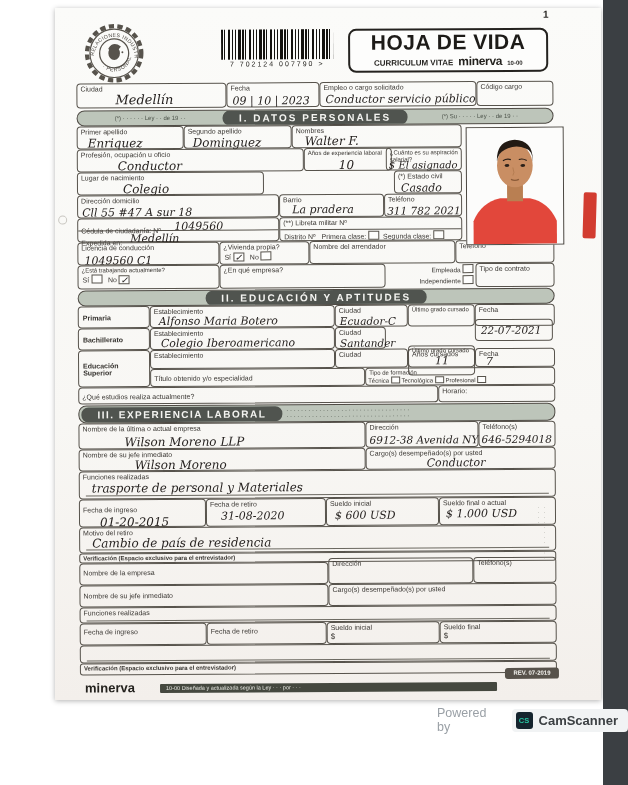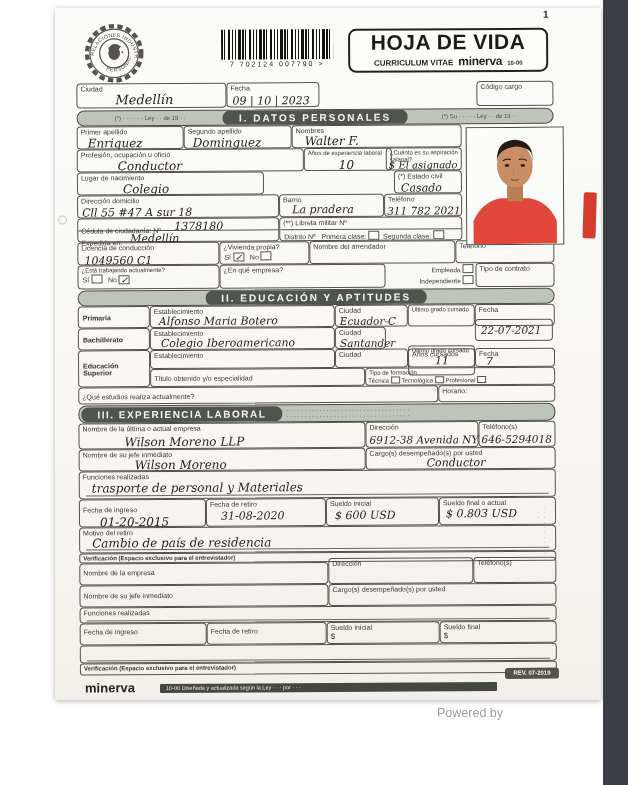--- a/index.html
+++ b/index.html
@@ -94,20 +94,24 @@
       </div>
 
       <div class="cell" style="left:23px;top:74px;width:150px;height:25px">
         <span class="lbl">Ciudad</span>
         <span class="hw" style="left:38px;top:8px;font-size:13px">Medellín</span>
       </div>
       <div class="cell" style="left:173px;top:74px;width:93px;height:25px">
         <span class="lbl">Fecha</span>
         <span class="hw" style="left:5px;top:11px;font-size:11px">09 | 10 | 2023</span>
       </div>
+      <div class="cell" style="left:266px;top:74px;width:157px;height:25px">
+        <span class="lbl">Empleo o cargo solicitado</span>
+        <span class="hw" style="left:5px;top:10px;font-size:11px">Conductor servicio público</span>
+      </div>
       <div class="cell" style="left:423px;top:74px;width:77px;height:25px">
         <span class="lbl">Código cargo</span>
       </div>
 
       <div class="secbar" style="top:101px">
         <span class="note">(*) · · · · · · Ley · · de 19 · ·</span>
         <span class="sectitle">I.  DATOS PERSONALES</span>
         <span class="note">(*) Su · · · · · Ley · · de 19 · ·</span>
       </div>
 
@@ -155,21 +159,21 @@
         <span class="hw" style="left:12px;top:8px;font-size:11px">La pradera</span>
       </div>
       <div class="cell" style="left:330px;top:186px;width:78px;height:23px">
         <span class="lbl">Teléfono</span>
         <span class="hw" style="left:2px;top:10px;font-size:10.5px">311 782 2021</span>
       </div>
 
       <div class="cell" style="left:23px;top:209px;width:202px;height:24px">
         <div class="sub" style="height:12px">
           <span class="lbl" style="display:inline">Cédula de ciudadanía:  Nº</span>
-          <span class="hw" style="left:96px;top:1px;font-size:11px">1378180</span>
+          <span class="hw" style="left:96px;top:1px;font-size:11px">1049560</span>
         </div>
         <span class="lbl" style="display:inline">Expedida en:</span>
         <span class="hw" style="left:52px;top:13px;font-size:11px">Medellín</span>
       </div>
       <div class="cell" style="left:225px;top:209px;width:183px;height:24px">
         <div class="sub" style="height:12px">
             <span class="lbl">(**) Libreta militar Nº</span>
           </div>
         <div class="ckline" style="padding-top:1px">
           <span>Distrito Nº</span>&nbsp;&nbsp;
@@ -359,21 +363,21 @@
       <div class="cell" style="left:150px;top:490px;width:120px;height:28px">
         <span class="lbl">Fecha de retiro</span>
         <span class="hw" style="left:14px;top:10px;font-size:11px">31-08-2020</span>
       </div>
       <div class="cell" style="left:270px;top:490px;width:113px;height:28px">
         <span class="lbl">Sueldo inicial</span>
         <span class="hw" style="left:8px;top:10px;font-size:11px">$ 600 USD</span>
       </div>
       <div class="cell" style="left:383px;top:490px;width:117px;height:28px">
         <span class="lbl">Sueldo final o actual</span>
-        <span class="hw" style="left:6px;top:9px;font-size:11px">$ 0.803 USD</span>
+        <span class="hw" style="left:6px;top:9px;font-size:11px">$ 1.000 USD</span>
       </div>
 
       <div class="cell" style="left:23px;top:518px;width:477px;height:26px">
         <span class="lbl">Motivo del retiro</span>
         <span class="hw" style="left:12px;top:8px;font-size:12px">Cambio de país de residencia</span>
         <div class="rule" style="left:6px;right:6px;top:21px"></div>
       </div>
 
       <div class="cell" style="left:23px;top:544px;width:477px;height:10px;border-radius:3px">
         <span class="lbl tiny" style="font-weight:bold">Verificación (Espacio exclusivo para el entrevistador)</span>
@@ -423,14 +427,18 @@
       <div class="footer-bar">10-00  Diseñada y actualizada según la Ley · · · por · · ·</div>
       <div class="rev">REV. 07-2019</div>
       <div class="vnote">· · · · · · · · · · · · · · ·</div>
       <div class="hole"></div>
     </div>
   </div>
 
   <div class="edge-bar"></div>
   <div class="powered">
     <span class="powered-txt">Powered by</span>
+    <span class="cs-pill">
+      <span class="cs-icon">CS</span>
+      <span class="cs-name">CamScanner</span>
+    </span>
   </div>
 </div>
 
 </body></html>

